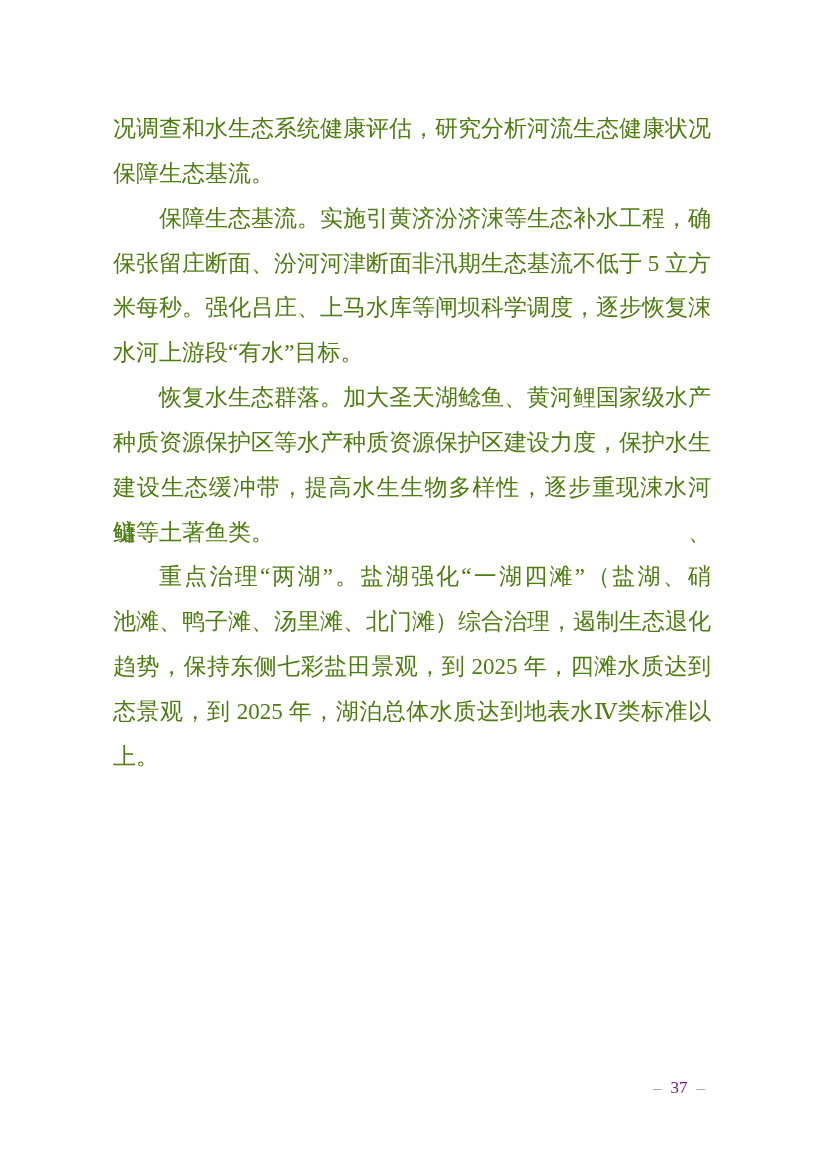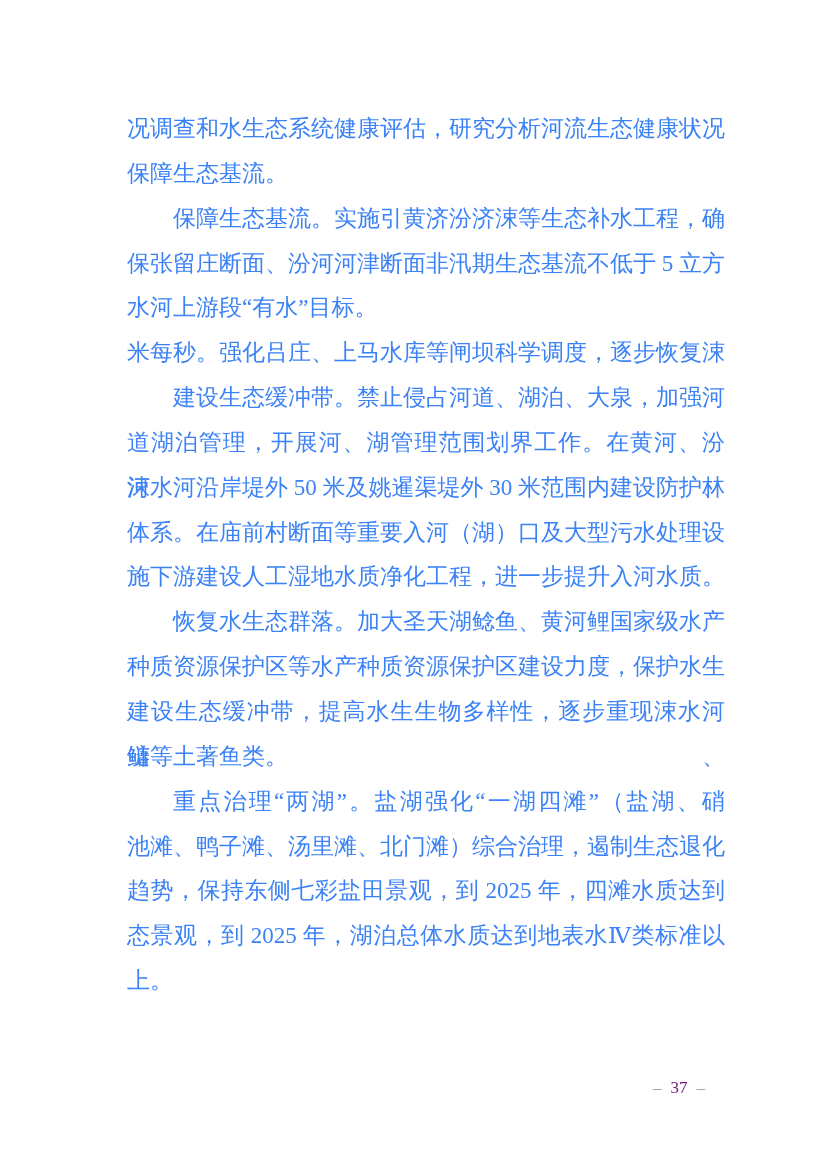--- a/index.html
+++ b/index.html
@@ -18,22 +18,21 @@
     position: absolute;
     inset: 0;
     background: #ffffff;
   }
   
   .body-text {
     position: absolute;
     left: 113px;
     top: 107px;
     width: 598px;
-    color: #3b82f6;
-    margin-left: 14px;
+    color: #4d7c0f;
   }
   .paragraph {
     margin: 0;
     padding: 0;
   }
   .line {
     font-size: 23px;
     height: 44.85px;
     line-height: 44.85px;
     letter-spacing: 0;
@@ -75,29 +74,22 @@
 <main class="page">
 
   <section class="body-text" id="body-text">
       <div class="paragraph">
         <div class="line fill">况调查和水生态系统健康评估，研究分析河流生态健康状况</div>
         <div class="line">保障生态基流。</div>
       </div>
       <div class="paragraph">
         <div class="line fill indent">保障生态基流。实施引黄济汾济涑等生态补水工程，确</div>
         <div class="line fill">保张留庄断面、汾河河津断面非汛期生态基流不低于 5 立方</div>
+        <div class="line fill">米每秒。强化吕庄、上马水库等闸坝科学调度，逐步恢复涑</div>
         <div class="line">水河上游段“有水”目标。</div>
-        <div class="line fill">米每秒。强化吕庄、上马水库等闸坝科学调度，逐步恢复涑</div>
-      </div>
-      <div class="paragraph">
-        <div class="line fill indent">建设生态缓冲带。禁止侵占河道、湖泊、大泉，加强河</div>
-        <div class="line fill">道湖泊管理，开展河、湖管理范围划界工作。在黄河、汾河、</div>
-        <div class="line fill">涑水河沿岸堤外 50 米及姚暹渠堤外 30 米范围内建设防护林</div>
-        <div class="line fill">体系。在庙前村断面等重要入河（湖）口及大型污水处理设</div>
-        <div class="line fill">施下游建设人工湿地水质净化工程，进一步提升入河水质。</div>
       </div>
       <div class="paragraph">
         <div class="line fill indent">恢复水生态群落。加大圣天湖鲶鱼、黄河鲤国家级水产</div>
         <div class="line fill">种质资源保护区等水产种质资源保护区建设力度，保护水生</div>
         <div class="line fill">建设生态缓冲带，提高水生生物多样性，逐步重现涑水河鳙、</div>
         <div class="line">鲢等土著鱼类。</div>
       </div>
       <div class="paragraph">
         <div class="line fill indent">重点治理“两湖”。盐湖强化“一湖四滩”（盐湖、硝</div>
         <div class="line fill">池滩、鸭子滩、汤里滩、北门滩）综合治理，遏制生态退化</div>

